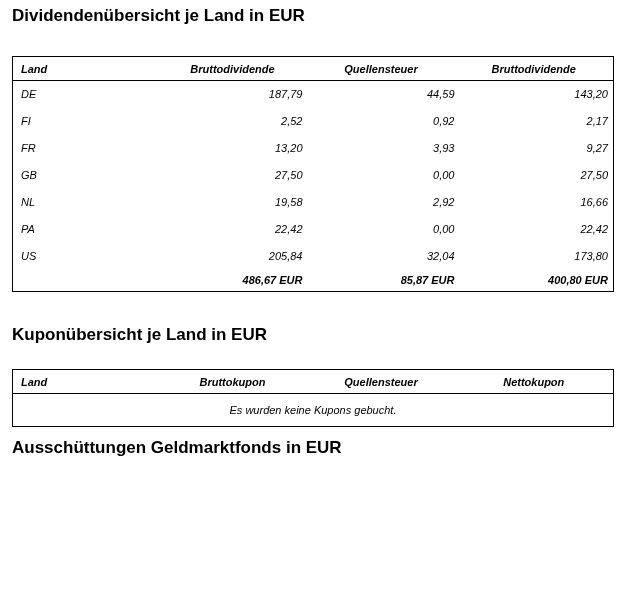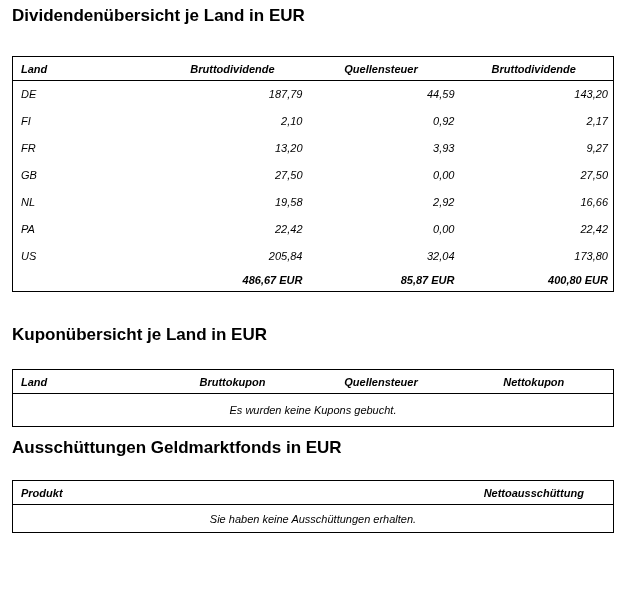--- a/index.html
+++ b/index.html
@@ -90,21 +90,21 @@
     </thead>
     <tbody>
       <tr>
         <td class="col-land">DE</td>
         <td>187,79</td>
         <td>44,59</td>
         <td>143,20</td>
       </tr>
       <tr>
         <td class="col-land">FI</td>
-        <td>2,10</td>
+        <td>2,52</td>
         <td>0,92</td>
         <td>2,17</td>
       </tr>
       <tr>
         <td class="col-land">FR</td>
         <td>13,20</td>
         <td>3,93</td>
         <td>9,27</td>
       </tr>
       <tr>
@@ -159,31 +159,14 @@
     </thead>
     <tbody>
       <tr>
         <td class="empty-message" colspan="4">Es wurden keine Kupons gebucht.</td>
       </tr>
     </tbody>
   </table>
 
   <div class="section-heading heading-3">Ausschüttungen Geldmarktfonds in EUR</div>
 
-  <table>
-    <colgroup>
-      <col style="width:447px">
-        <col style="width:154px">
-    </colgroup>
-    <thead>
-      <tr>
-        <th class="col-land">Produkt</th>
-        <th>Nettoausschüttung</th>
-      </tr>
-    </thead>
-    <tbody>
-      <tr>
-        <td class="empty-message" colspan="2" style="height:28px">Sie haben keine Ausschüttungen erhalten.</td>
-      </tr>
-    </tbody>
-  </table>
 
 </div>
 
 </body></html>

